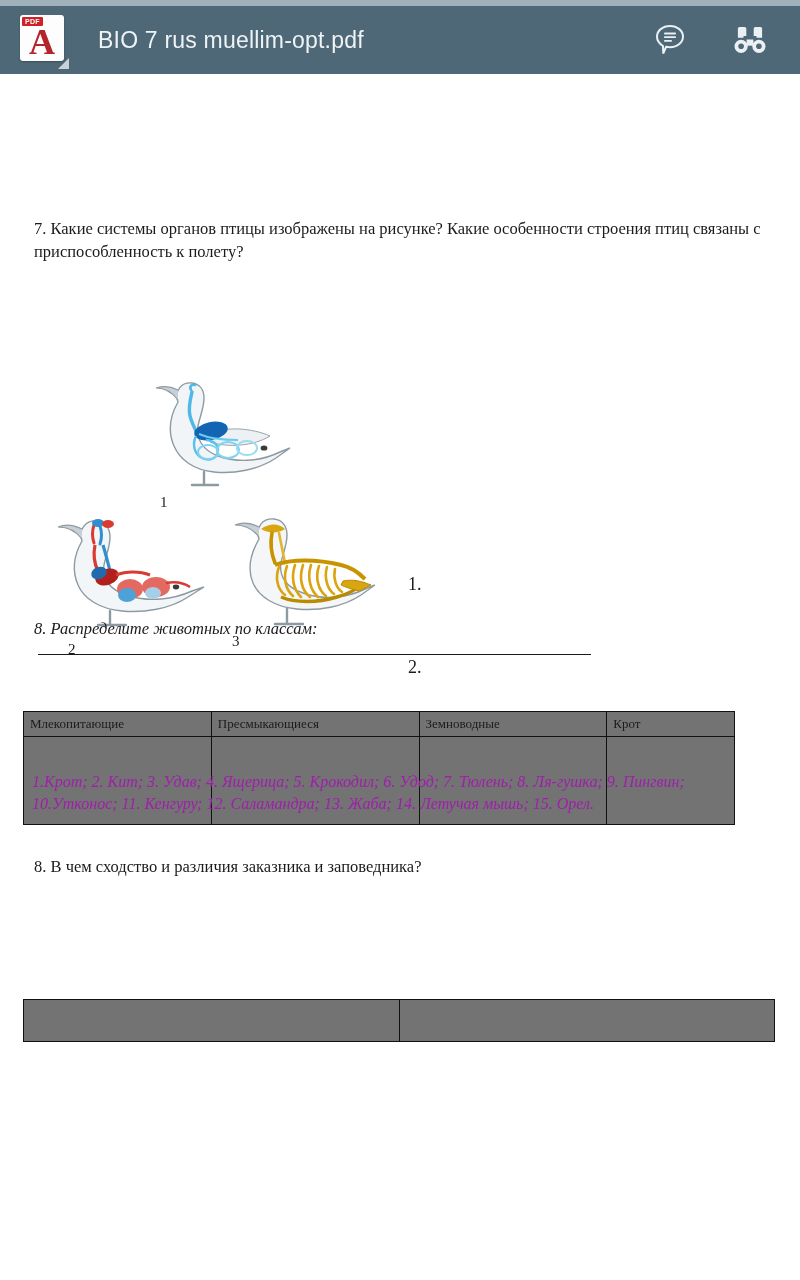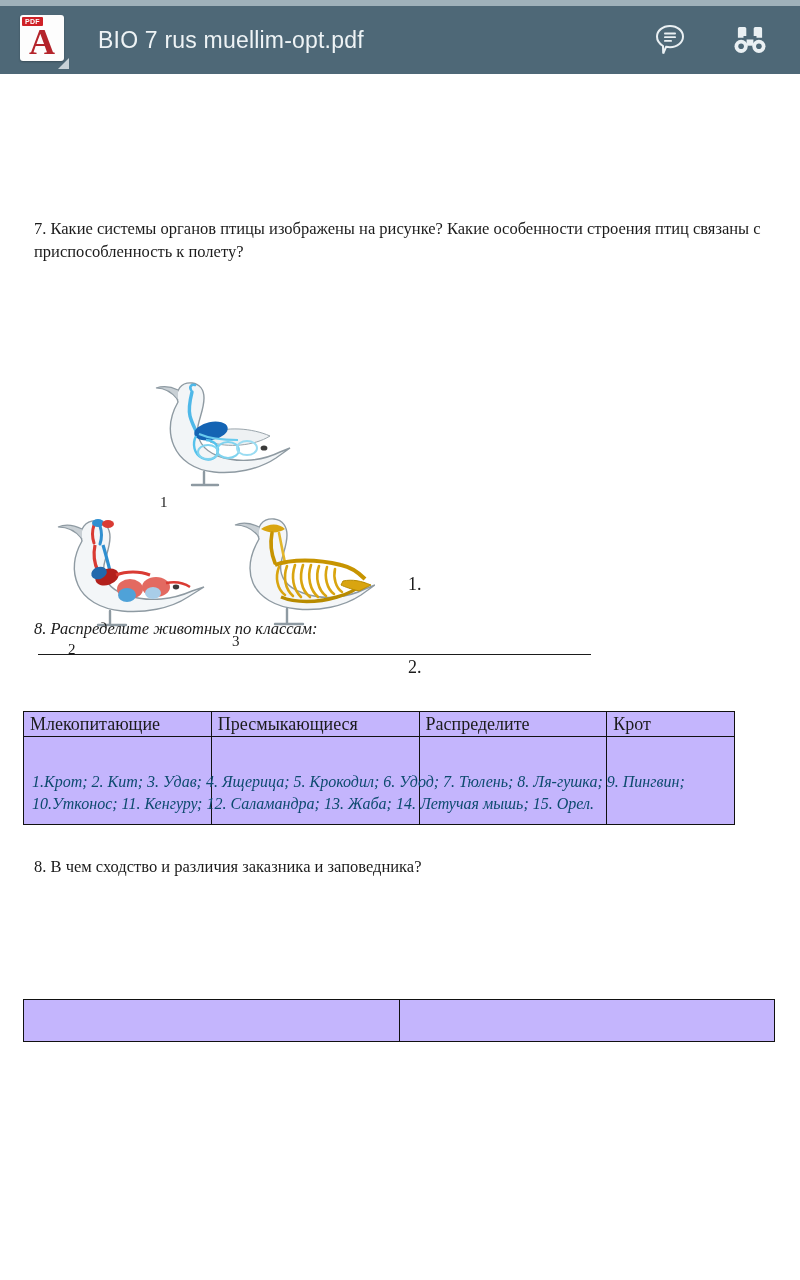--- a/index.html
+++ b/index.html
@@ -100,38 +100,38 @@
     border-top:1.6px solid #1b1b1b;
   }
 
   
   .q8 { left:34px; top:543px;font-style:italic; }
 
   table.grid {
     position:absolute;
     border-collapse:collapse;
     font-family:"Liberation Serif", serif;
-    font-size:18px; color:#1b1b1b;
-    background:#c4b5fd;
+    font-size:13px; color:#1b1b1b;
+    background:#737373;
   }
   table.grid td { border:1.4px solid #111; padding:2px 6px; vertical-align:top; }
   table.grid td.hdr { height:24px; line-height:20px; white-space:nowrap; }
 
   #table8 { left:23px; top:637px; width:712px; }
   #table8 td.c1 { width:188px; }
   #table8 td.c2 { width:208px;margin-left:16px; }
   #table8 td.c3 { width:188px; }
   #table8 td.c4 { width:128px; }
   #table8 tr.body td { height:88px; }
 
   .animal-list {
     position:absolute; left:32px; top:697px; width:720px;
     font-family:"Liberation Serif", serif;
     font-style:italic;
-    font-size:16px; color:#0c4a6e;
+    font-size:16px; color:#a21caf;
     line-height:1.38;
   }
 
   .q9 { left:34px; top:781px; }
   .q10 { left:34px; top:850px; }
 
   #table10 { left:23px; top:925px; width:752px; }
   #table10 td.c1 { width:376px; }
   #table10 td.c2 { width:376px; }
   #table10 tr.body td { height:42px; }
@@ -265,21 +265,21 @@
 
     <div class="hrule"></div>
 
     <div class="qtext q8">8. Распределите животных по классам:</div>
 
     <table class="grid" id="table8">
       <tbody>
           <tr>
         <td class="hdr c1">Млекопитающие</td>
         <td class="hdr c2">Пресмыкающиеся</td>
-        <td class="hdr c3">Распределите</td>
+        <td class="hdr c3">Земноводные</td>
         <td class="hdr c4">Крот</td>
       </tr>
       <tr class="body">
         <td class="c1"></td>
         <td class="c2"></td>
         <td class="c3"></td>
         <td class="c4"></td>
       </tr>
     </tbody>
       </table>

